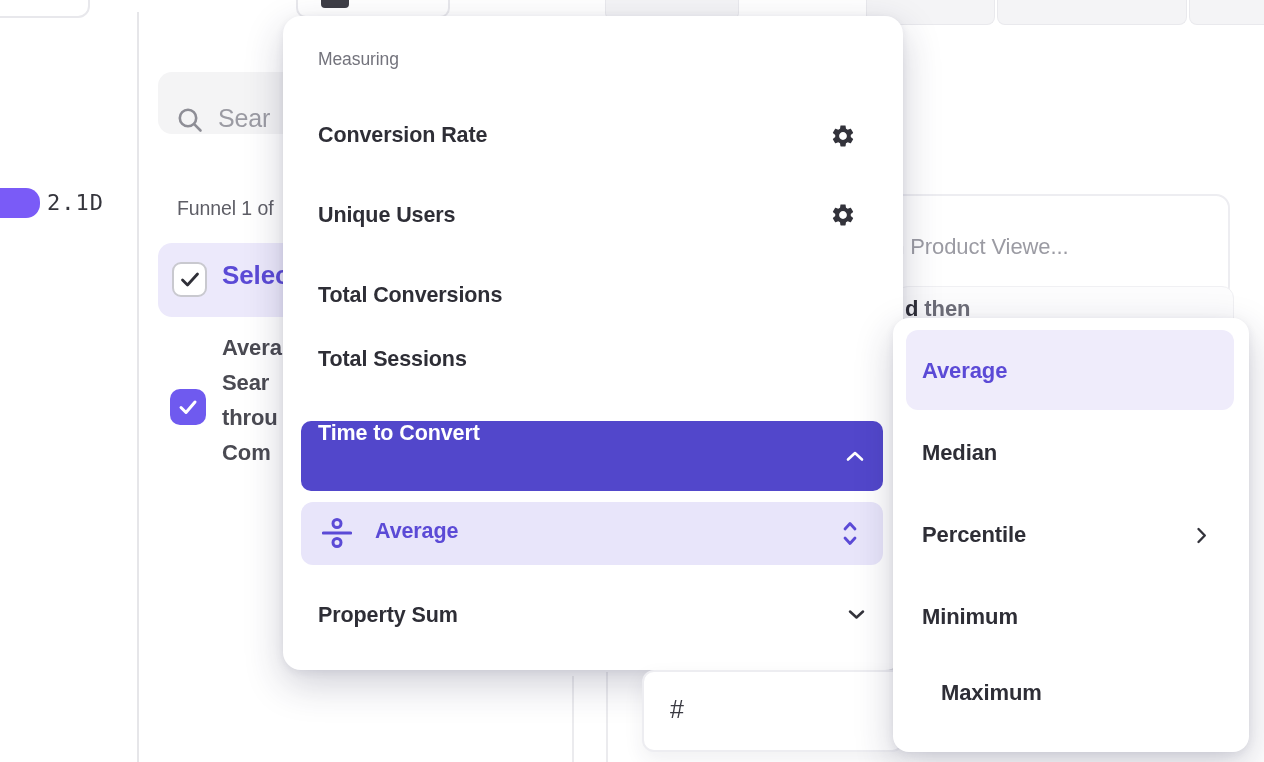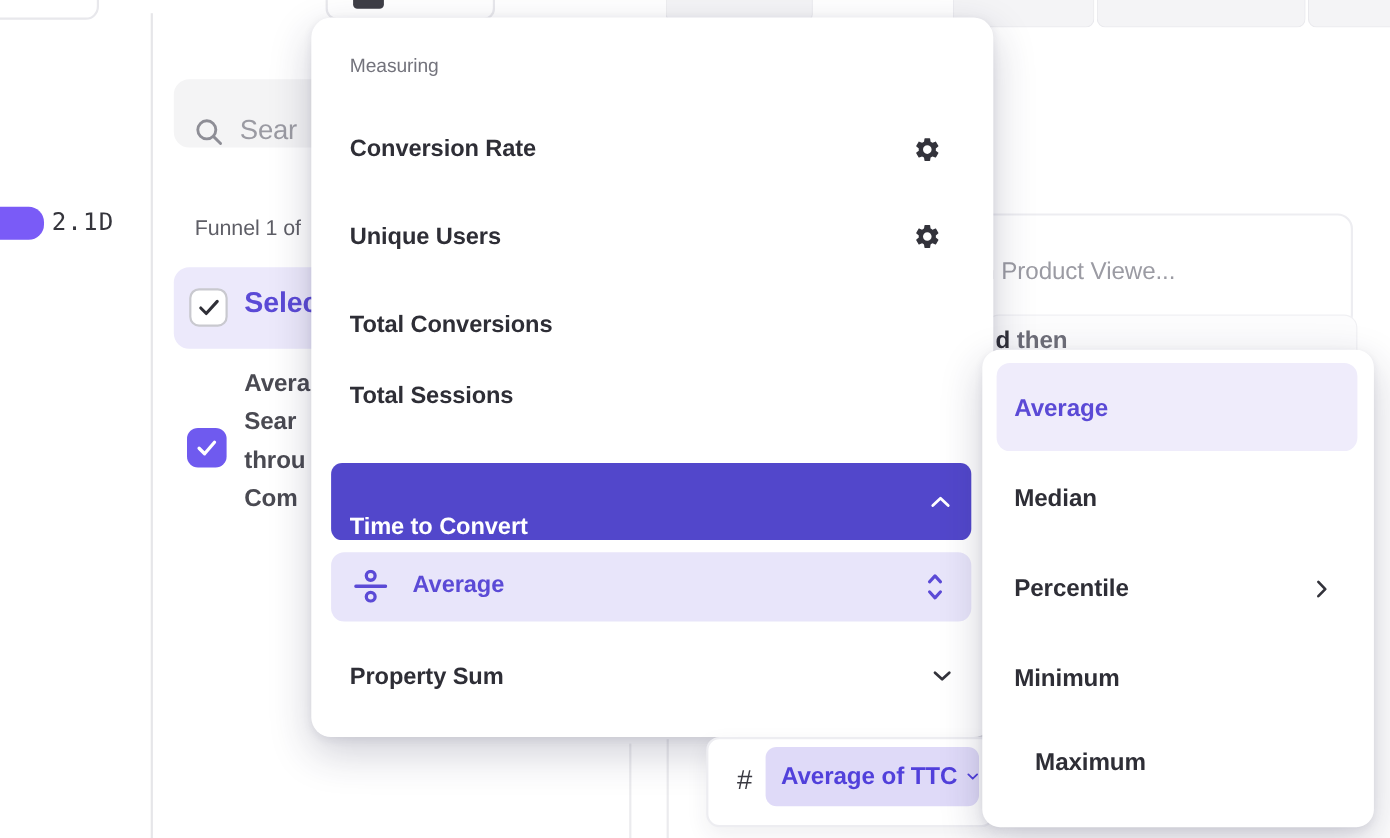--- a/index.html
+++ b/index.html
@@ -41,21 +41,21 @@
   .then-card .b{font-size:22px;font-weight:700;color:#2F2F37;}
   .then-card .r{font-size:22px;font-weight:700;color:#6E6E78;}
   
   .dropdown{position:absolute;background:#fff;box-shadow:0 14px 38px rgba(38,38,72,0.22),0 2px 8px rgba(38,38,72,0.08);text-decoration:underline;}
   .measuring{left:283px;top:16px;width:620px;height:654px;border-radius:18px;}
   .menu-header{position:absolute;left:35px;top:33px;font-size:17.5px;color:var(--text-gray,#73737C);}
   .m-row{position:absolute;left:35px;height:30px;display:flex;align-items:center;
         font-size:21.5px;font-weight:600;color:var(--text-dark,#2E2E36);white-space:nowrap;}
   .gear{position:absolute;left:547px;width:26px;height:26px;cursor:pointer;}
   .sel-row{position:absolute;left:18px;top:405px;width:582px;height:70px;border-radius:10px;
-        background:var(--accent,#5247CB);display:flex;align-items:flex-end;}
+        background:var(--accent,#5247CB);display:flex;align-items:flex-start;}
   .sel-row span{margin-left:17px;font-size:21.5px;font-weight:700;color:#fff;white-space:nowrap;}
   .sel-row svg{position:absolute;right:19px;top:30px;}
   .agg-row{position:absolute;left:18px;top:486px;width:582px;height:63px;border-radius:12px;
         background:var(--lavender,#E8E5FA);}
   .agg-row .divide{position:absolute;left:21px;top:16px;}
   .agg-row .lbl{position:absolute;left:74px;top:17px;font-size:21.5px;font-weight:700;
         color:var(--purple-text,#5B4AD6);white-space:nowrap;}
   .agg-row .updown{position:absolute;right:26px;top:19px;}
   .psum-row{position:absolute;left:35px;top:584px;height:30px;display:flex;align-items:center;
         font-size:21.5px;font-weight:600;color:var(--text-dark,#2E2E36);}
@@ -173,26 +173,20 @@
     </div>
 
     <div class="psum-row">Property Sum</div>
     <svg class="psum-chev" width="17" height="11" viewBox="0 0 17 11">
       <polyline points="2,2.5 8.5,8.5 15,2.5" fill="none" stroke="#33333B" stroke-width="2.5" stroke-linecap="round" stroke-linejoin="round"></polyline>
     </svg>
   </div>
 
   <div class="metric-panel">
     <span class="num-badge">#</span>
-    <div class="metric-pill">
-      <span>Average of TTC</span>
-      <svg width="16" height="10" viewBox="0 0 16 10">
-        <polyline points="2,2 8,7.8 14,2" fill="none" stroke="#5140DB" stroke-width="2.6" stroke-linecap="round" stroke-linejoin="round"></polyline>
-      </svg>
-    </div>
   </div>
 
   <div class="dropdown submenu">
     <div class="sub-hl"></div>
     <div class="s-row sel" style="top:37px;">Average</div>
     <div class="s-row" style="top:119px;">Median</div>
     <div class="s-row" style="top:201px;">Percentile</div>
     <svg class="sub-chev" width="11" height="17" viewBox="0 0 11 17">
       <polyline points="2.5,2 8.8,8.5 2.5,15" fill="none" stroke="#33333B" stroke-width="2.4" stroke-linecap="round" stroke-linejoin="round"></polyline>
     </svg>

